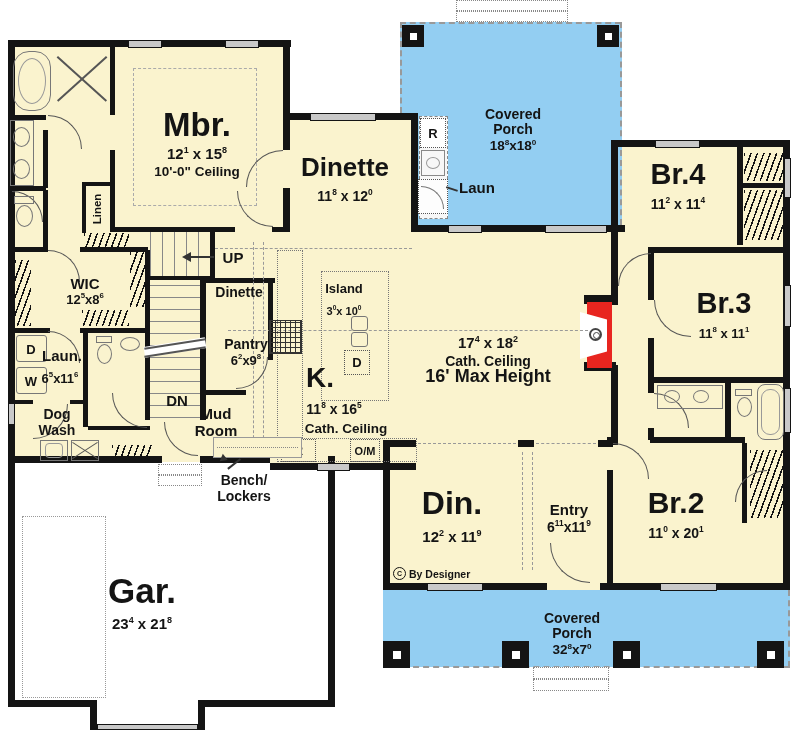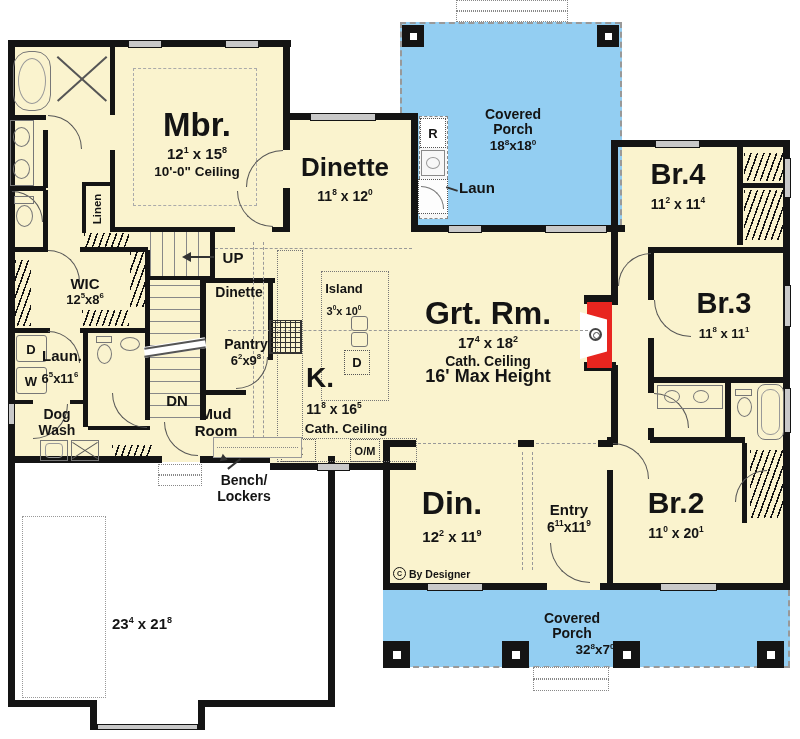--- a/index.html
+++ b/index.html
@@ -292,21 +292,20 @@
   <div class="lbl" style="left:513px;top:129px;font-size:14px;">Porch</div>
   <div class="lbl" style="left:513px;top:146px;font-size:13.5px;"><span>18</span><sup>8</sup><span>x18</span><sup>0</sup></div>
   <div class="lbl" style="left:477px;top:187px;font-size:15px;">Laun</div>
 
   <div class="lbl" style="left:678px;top:174px;font-size:29px;">Br.4</div>
   <div class="lbl" style="left:678px;top:204px;font-size:14px;"><span>11</span><sup>2</sup><span> x 11</span><sup>4</sup></div>
 
   <div class="lbl" style="left:724px;top:303px;font-size:29px;">Br.3</div>
   <div class="lbl" style="left:724px;top:333px;font-size:13px;"><span>11</span><sup>8</sup><span> x 11</span><sup>1</sup></div>
 
-  <div class="lbl" style="left:488px;top:313px;font-size:32px;">Grt. Rm.</div>
   <div class="lbl" style="left:488px;top:342px;font-size:15px;"><span>17</span><sup>4</sup><span> x 18</span><sup>2</sup></div>
   <div class="lbl" style="left:488px;top:361px;font-size:14px;">Cath. Ceiling</div>
   <div class="lbl" style="left:488px;top:376px;font-size:18px;">16' Max Height</div>
 
   <div class="lbl" style="left:344px;top:288px;font-size:13px;">Island</div>
   <div class="lbl" style="left:344px;top:311px;font-size:11px;"><span>3</span><sup>0</sup><span>x 10</span><sup>0</sup></div>
 
   <div class="lbl" style="left:320px;top:378px;font-size:28px;">K.</div>
   <div class="lbl" style="left:334px;top:409px;font-size:14px;"><span>11</span><sup>8</sup><span> x 16</span><sup>5</sup></div>
   <div class="lbl" style="left:346px;top:429px;font-size:13.5px;">Cath. Ceiling</div>
@@ -337,24 +336,25 @@
 
   <div class="lbl" style="left:452px;top:503px;font-size:32px;">Din.</div>
   <div class="lbl" style="left:452px;top:536px;font-size:15px;"><span>12</span><sup>2</sup><span> x 11</span><sup>9</sup></div>
 
   <div class="lbl" style="left:569px;top:509px;font-size:15px;">Entry</div>
   <div class="lbl" style="left:569px;top:527px;font-size:14px;"><span>6</span><sup>11</sup><span>x11</span><sup>9</sup></div>
 
   <div class="lbl" style="left:676px;top:503px;font-size:30px;">Br.2</div>
   <div class="lbl" style="left:676px;top:533px;font-size:14px;"><span>11</span><sup>0</sup><span> x 20</span><sup>1</sup></div>
 
+  <div class="lbl" style="left:142px;top:590px;font-size:35px;">Gar.</div>
   <div class="lbl" style="left:142px;top:623px;font-size:15px;"><span>23</span><sup>4</sup><span> x 21</span><sup>8</sup></div>
 
   <div class="lbl" style="left:572px;top:618px;font-size:14px;">Covered</div>
   <div class="lbl" style="left:572px;top:633px;font-size:14px;">Porch</div>
-  <div class="lbl" style="left:572px;top:650px;font-size:13.5px;margin-left:23px;"><span>32</span><sup>8</sup><span>x7</span><sup>0</sup></div>
+  <div class="lbl" style="left:572px;top:650px;font-size:13.5px;"><span>32</span><sup>8</sup><span>x7</span><sup>0</sup></div>
 
   <div style="position:absolute;left:393px;top:567px;display:flex;align-items:center;gap:3px;">
     <span style="width:11px;height:11px;border:1px solid #141414;border-radius:50%;display:flex;align-items:center;justify-content:center;font-size:7px;font-weight:bold;">C</span>
     <span style="font-size:10.5px;font-weight:bold;">By Designer</span>
   </div>
 
 </div>
 
 </body></html>

